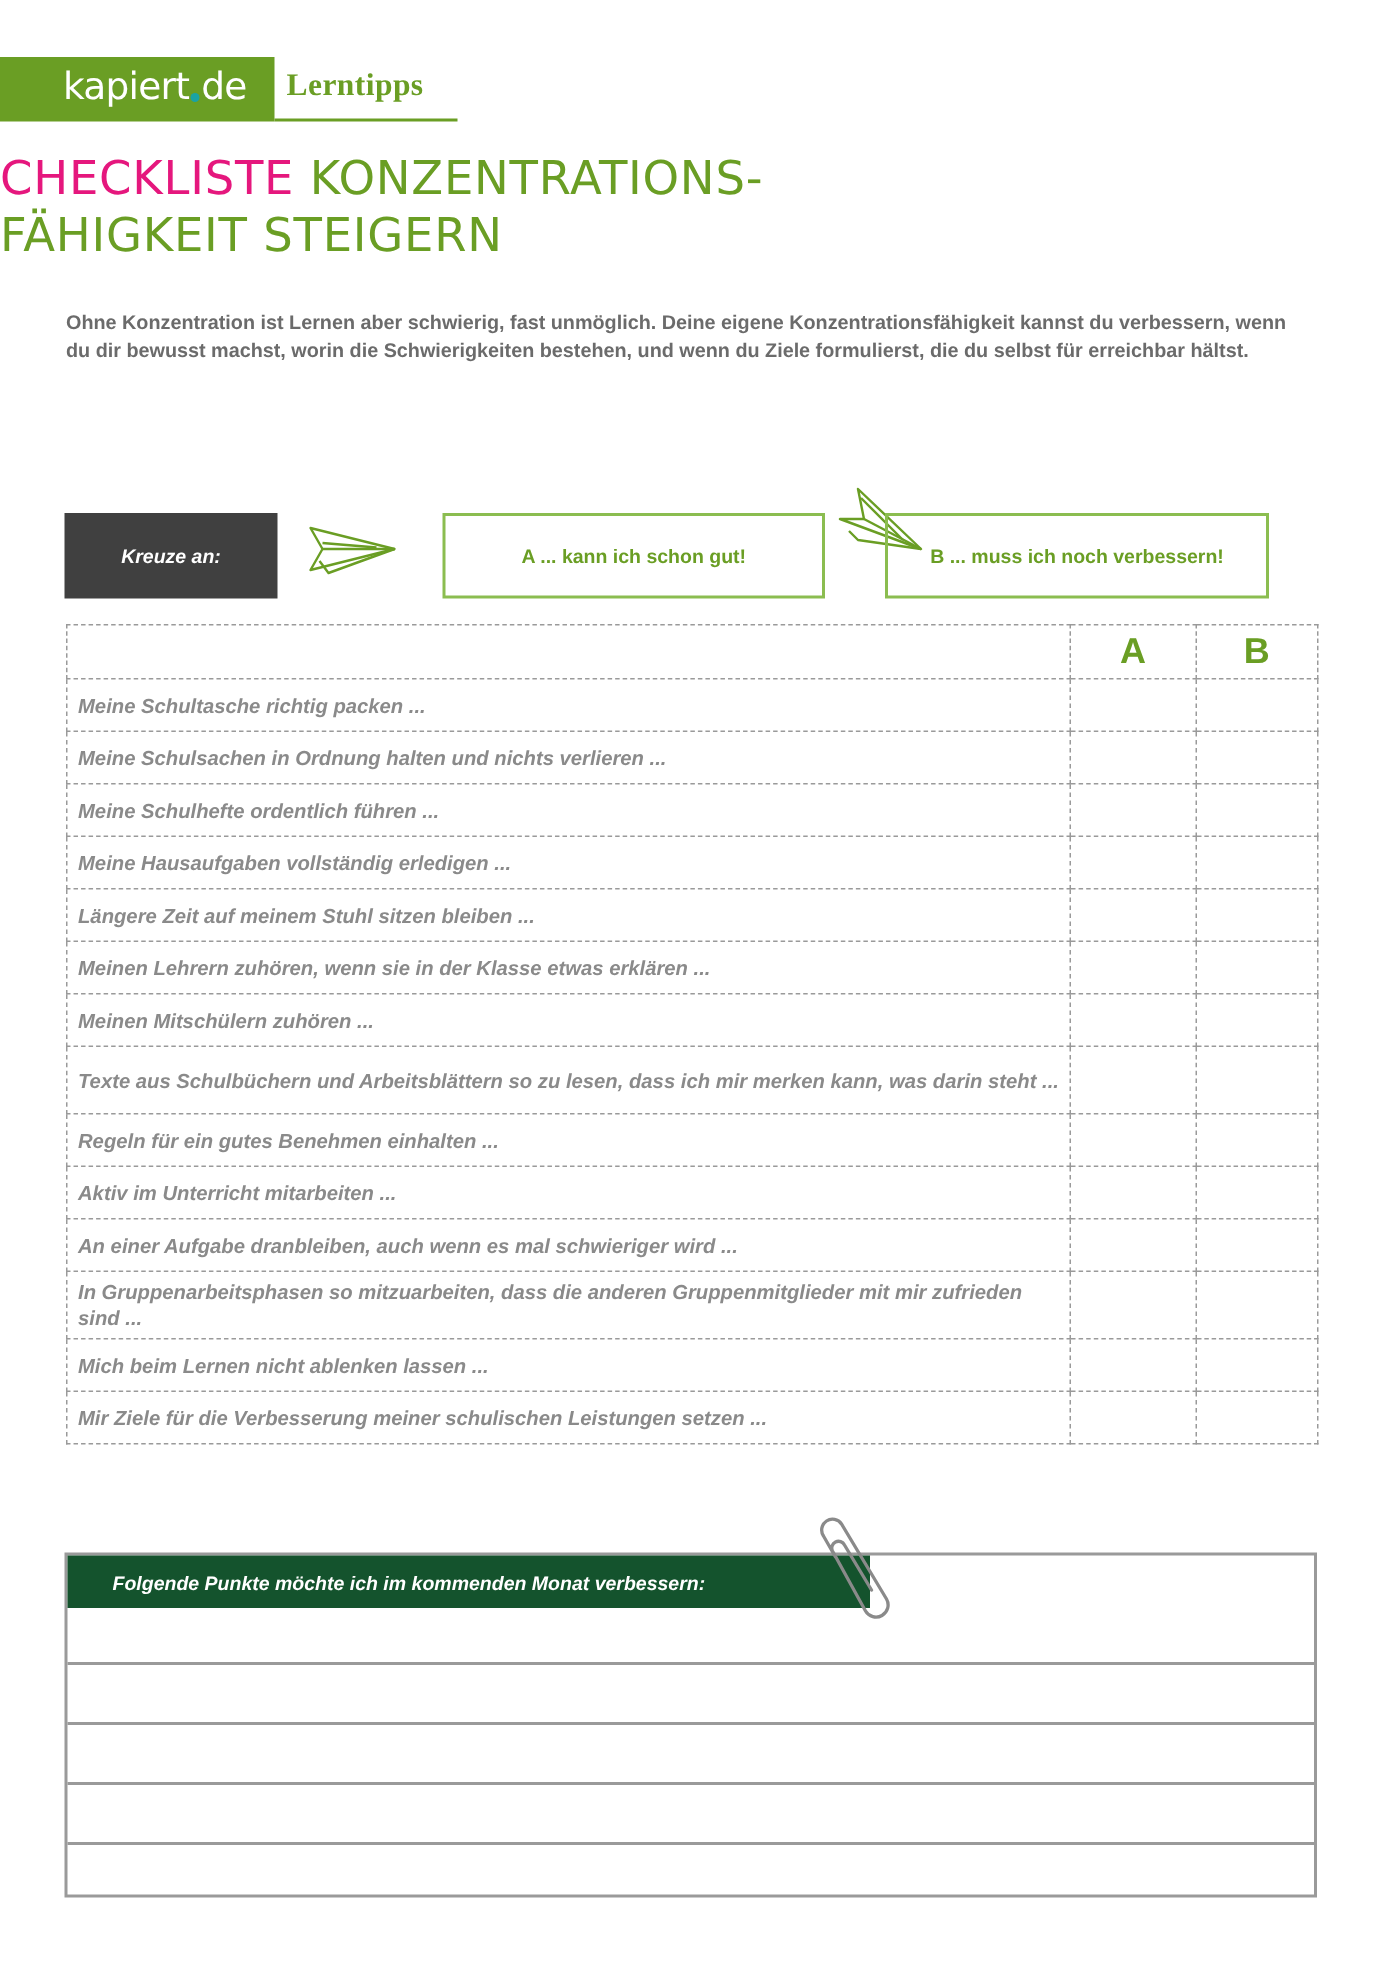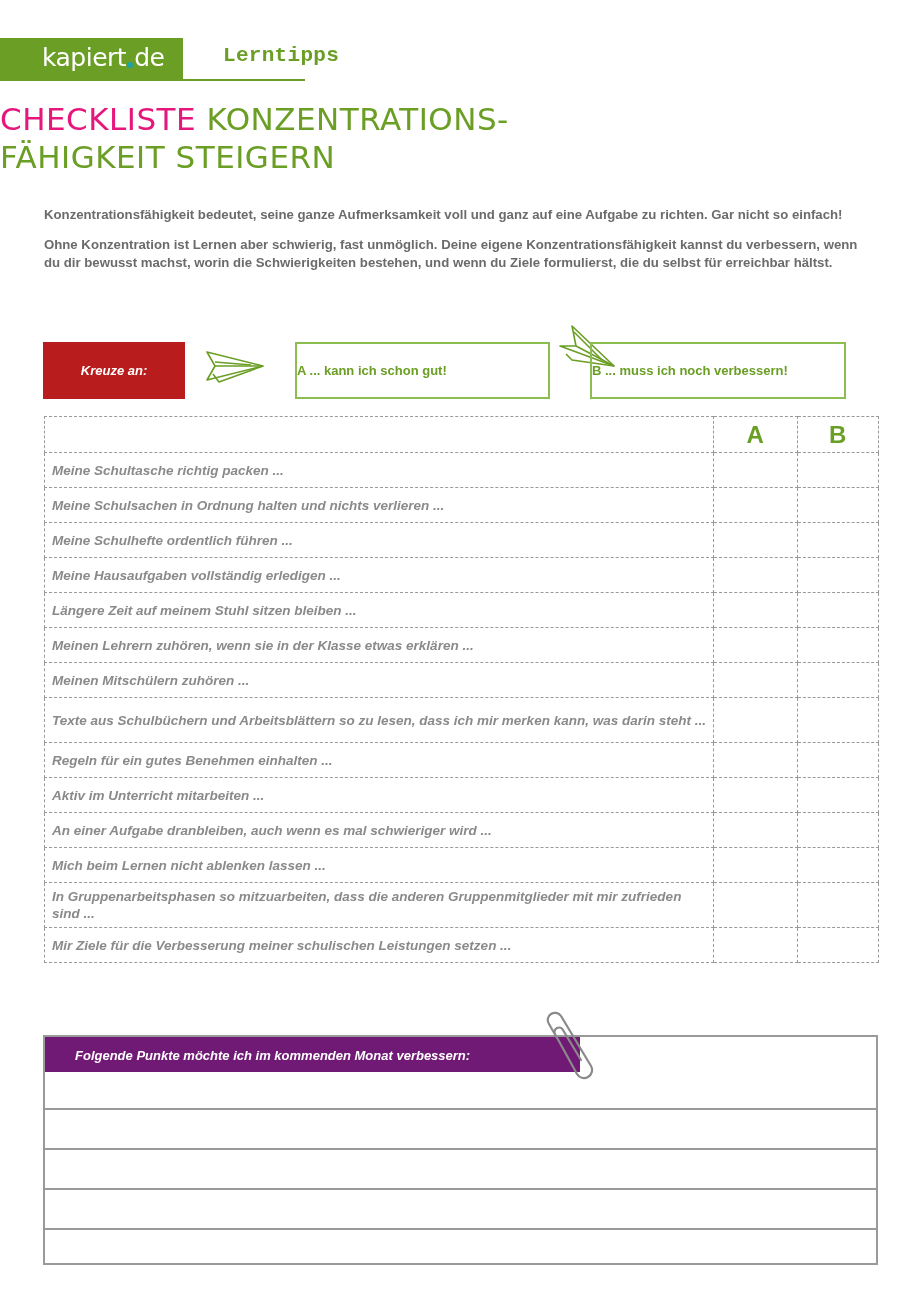--- a/index.html
+++ b/index.html
@@ -7,76 +7,75 @@
          font-family: "Liberation Sans", sans-serif; }
 
   
   .logo-bar { position: absolute; left: 0; top: 38px; width: 183px; height: 43px; background: #6a9e24; }
   .logo-text { position: absolute; left: 42px; top: 40px; color: #ffffff; font-family: "DejaVu Sans", sans-serif;
                font-size: 25px; letter-spacing: -0.5px; line-height: 36px; }
   .logo-dot { display: inline-block; width: 6px; height: 6px; border-radius: 50%; background: #1aa3a3;
               margin: 0 1px; vertical-align: -2px; }
   .logo-underline { position: absolute; left: 183px; top: 79px; width: 122px; height: 2px; background: #6a9e24; }
   .lerntipps { position: absolute; left: 191px; top: 44px; color: #6a9e24; font-weight: bold; font-size: 21px;
-               font-family: Liberation Mono, monospace; letter-spacing: 0.3px; margin-left: 32px; }
+               font-family: Liberation Serif, serif; letter-spacing: 0.3px; }
 
   
   .title { position: absolute; left: 0; width: 923px; top: 100px; text-align: left;
            font-family: "DejaVu Sans", sans-serif; font-size: 31px; line-height: 38px; letter-spacing: 0.5px; }
   .title .pink { color: #e5177d; }
   .title .green { color: #6a9e24; }
 
   
   .intro { position: absolute; left: 44px; top: 206px; width: 830px; color: #6b6b6b; font-weight: bold;
            font-size: 13.2px; line-height: 18.5px; }
   .intro p { margin: 0 0 11px 0; }
 
   
-  .kreuze { position: absolute; left: 43px; top: 342px; width: 142px; height: 57px; background: #b91c1c;
+  .kreuze { position: absolute; left: 43px; top: 342px; width: 142px; height: 57px; background: #404040;
             color: #fff; font-weight: bold; font-style: italic; font-size: 13px; line-height: 57px; text-align: center; }
   .legend-box { position: absolute; top: 342px; height: 53px; border: 2px solid #8bbd50; color: #6a9e24;
-                font-weight: bold; font-size: 13px; line-height: 53px; }
+                font-weight: bold; font-size: 13px; line-height: 53px; text-align: center; }
   .legend-a { left: 295px; width: 251px; }
   .legend-b { left: 590px; width: 252px; }
   .plane { position: absolute; }
 
   
   .checklist { position: absolute; left: 44px; top: 416px; width: 835px; border-collapse: collapse; }
   .checklist td, .checklist th { border: 1.5px dashed #9a9a9a; padding: 0 7px; }
   .checklist th { height: 35px; color: #6a9e24; font-size: 24px; font-weight: bold; text-align: center; padding: 0; }
   .checklist td { height: 34px; color: #8a8a8a; font-style: italic; font-size: 13.5px; line-height: 17px; font-weight: bold; }
   .checklist td.tall { height: 44px; }
   .checklist .colA, .checklist .colB { padding: 0; }
   .col-text { width: 657px; }
   .col-a { width: 82px; }
   .col-b { width: 80px; }
 
   
   .goals { position: absolute; left: 43px; top: 1035px; width: 835px; height: 230px; border: 2px solid #9a9a9a;
            box-sizing: border-box; }
-  .goals-header { position: absolute; left: 0; top: 0; width: 535px; height: 35px; background: #701a75; color: #fff;
+  .goals-header { position: absolute; left: 0; top: 0; width: 535px; height: 35px; background: #14532d; color: #fff;
                   font-weight: bold; font-style: italic; font-size: 13px; line-height: 37px; padding-left: 30px; box-sizing: border-box; }
   .goal-line { position: absolute; left: 0; width: 100%; height: 0; border-top: 2px solid #9a9a9a; }
   .paperclip { position: absolute; left: 541px; top: 1010px; }
 </style>
 </head>
 <body>
 
 <div class="logo-bar"></div>
 <div class="logo-text"><span>kapiert</span><span class="logo-dot"></span><span>de</span></div>
 <div class="logo-underline"></div>
 <div class="lerntipps">Lerntipps</div>
 
 <div class="title">
   <div><span class="pink">CHECKLISTE</span> <span class="green">KONZENTRATIONS-</span></div>
   <div class="green">FÄHIGKEIT STEIGERN</div>
 </div>
 
 <div class="intro">
-  <p>Konzentrationsfähigkeit bedeutet, seine ganze Aufmerksamkeit voll und ganz auf eine Aufgabe zu richten. Gar nicht so einfach!</p>
   <p>Ohne Konzentration ist Lernen aber schwierig, fast unmöglich. Deine eigene Konzentrationsfähigkeit kannst du verbessern, wenn du dir bewusst machst, worin die Schwierigkeiten bestehen, und wenn du Ziele formulierst, die du selbst für erreichbar hältst.</p>
 </div>
 
 <div class="kreuze">Kreuze an:</div>
 <svg class="plane" style="left:205px;top:350px" width="62" height="34" viewBox="0 0 62 34">
   <g fill="none" stroke="#6a9e24" stroke-width="1.6" stroke-linejoin="round">
     <polygon points="2,2 58,16 2,30 10,16"></polygon>
     <line x1="10" y1="16" x2="58" y2="16"></line>
     <polyline points="8,24 14,32 58,16"></polyline>
     <line x1="10" y1="12" x2="46" y2="15"></line>
@@ -156,26 +155,26 @@
         <td>Aktiv im Unterricht mitarbeiten ...</td>
         <td class="colA"></td>
         <td class="colB"></td>
       </tr>
     <tr>
         <td>An einer Aufgabe dranbleiben, auch wenn es mal schwieriger wird ...</td>
         <td class="colA"></td>
         <td class="colB"></td>
       </tr>
     <tr>
-        <td>Mich beim Lernen nicht ablenken lassen ...</td>
+        <td class="tall">In Gruppenarbeitsphasen so mitzuarbeiten, dass die anderen Gruppenmitglieder mit mir zufrieden sind ...</td>
         <td class="colA"></td>
         <td class="colB"></td>
       </tr>
     <tr>
-        <td class="tall">In Gruppenarbeitsphasen so mitzuarbeiten, dass die anderen Gruppenmitglieder mit mir zufrieden sind ...</td>
+        <td>Mich beim Lernen nicht ablenken lassen ...</td>
         <td class="colA"></td>
         <td class="colB"></td>
       </tr>
     <tr>
         <td>Mir Ziele für die Verbesserung meiner schulischen Leistungen setzen ...</td>
         <td class="colA"></td>
         <td class="colB"></td>
       </tr>
   </tbody>
 </table>

